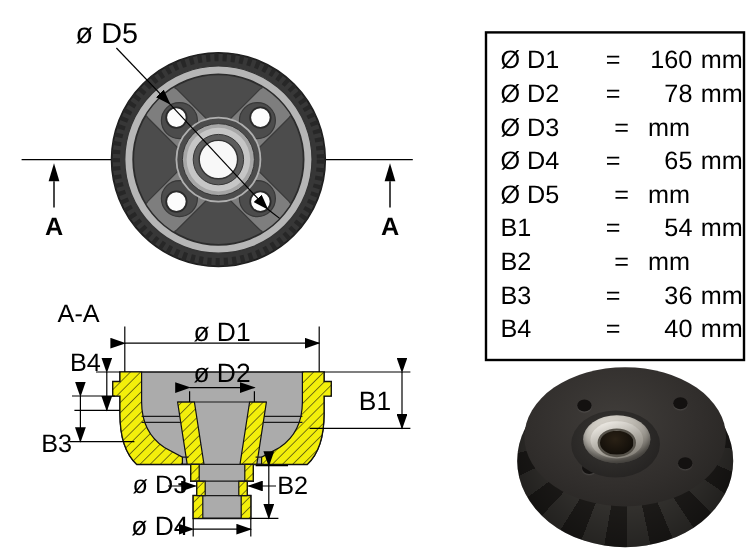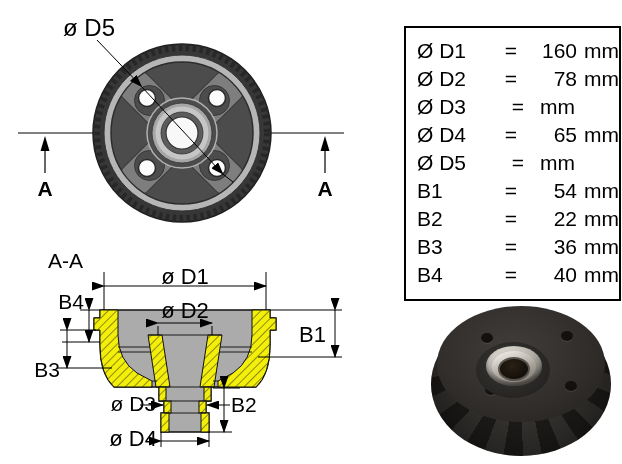--- a/index.html
+++ b/index.html
@@ -187,21 +187,20 @@
     </div>
     <div class="dim-row">
       <span class="dim-name">B1</span>
       <span class="dim-eq">=</span>
       <span class="dim-val">54</span>
       <span class="dim-unit">mm</span>
     </div>
     <div class="dim-row">
       <span class="dim-name">B2</span>
       <span class="dim-eq">=</span>
-      <span class="dim-val">22</span>
       <span class="dim-unit">mm</span>
     </div>
     <div class="dim-row">
       <span class="dim-name">B3</span>
       <span class="dim-eq">=</span>
       <span class="dim-val">36</span>
       <span class="dim-unit">mm</span>
     </div>
     <div class="dim-row">
       <span class="dim-name">B4</span>

